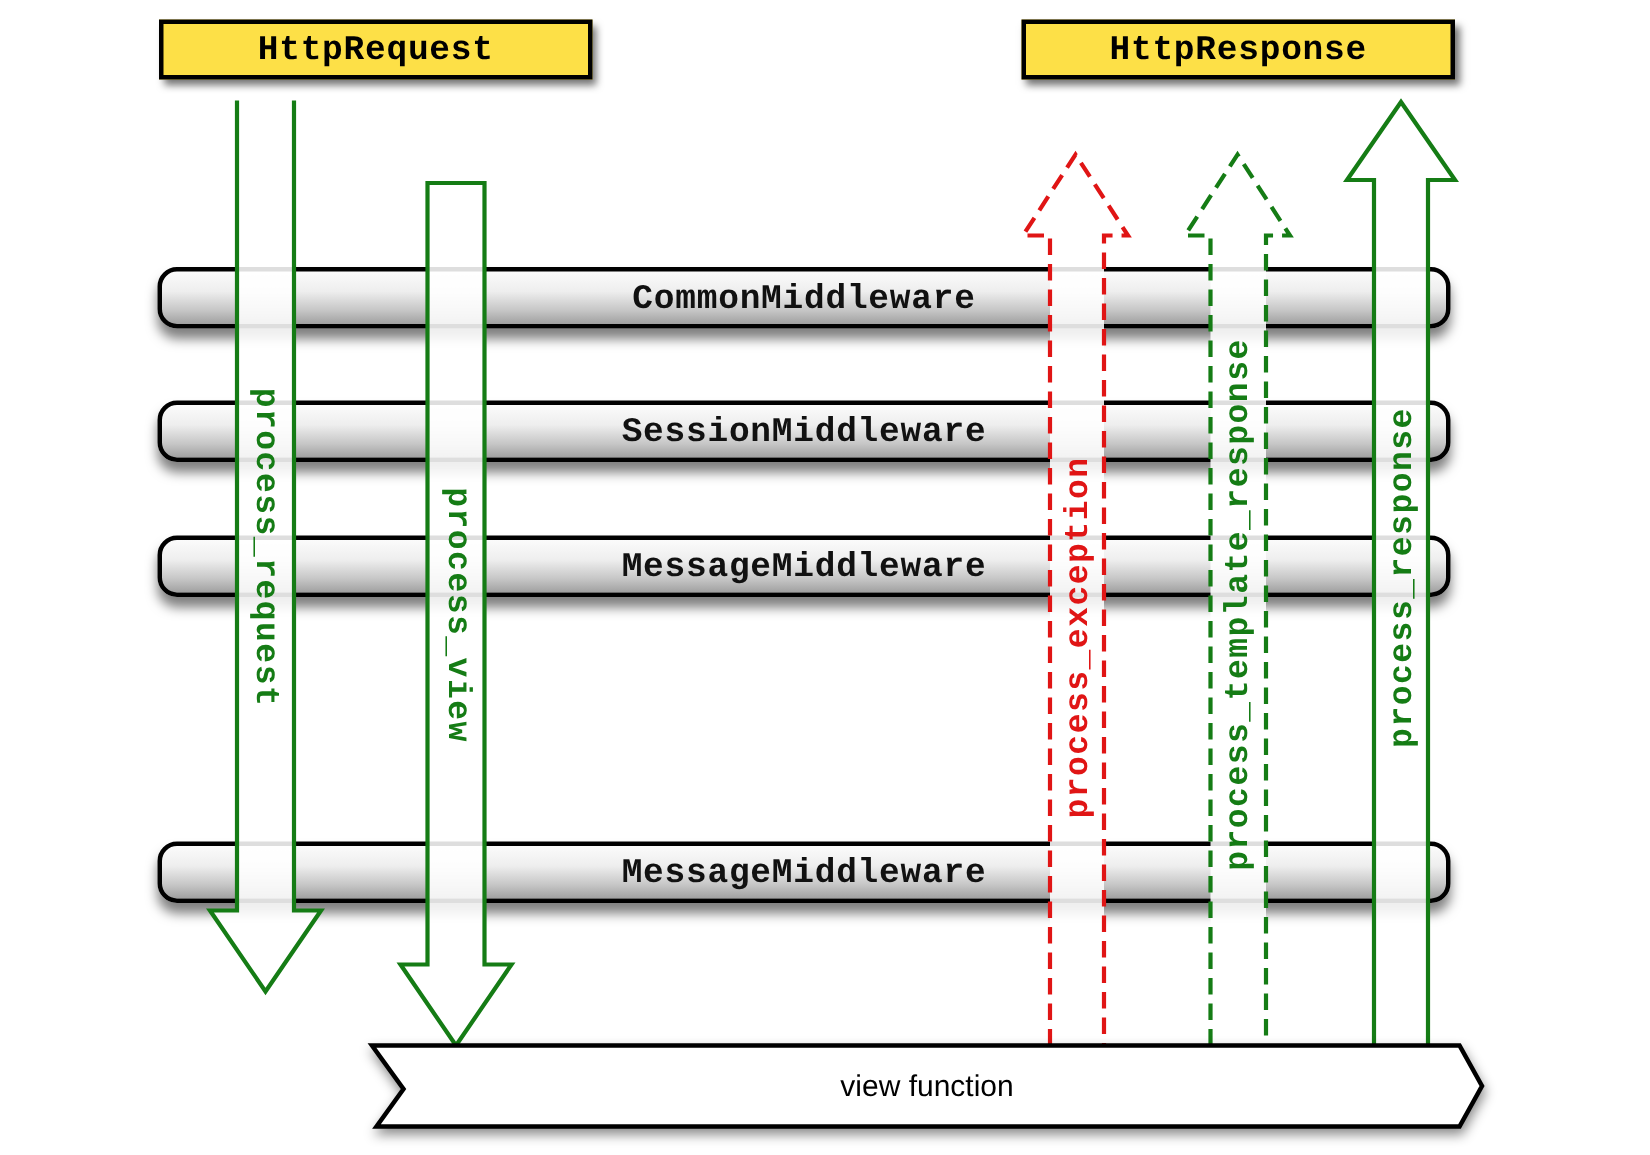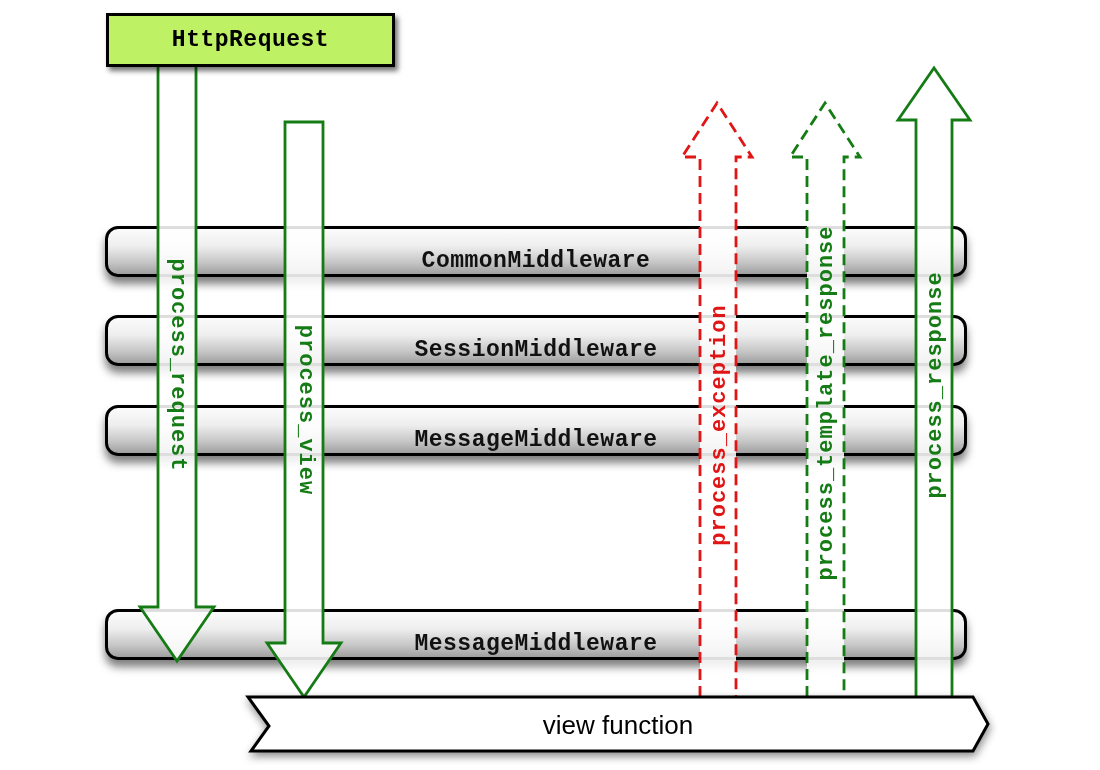--- a/index.html
+++ b/index.html
@@ -3,55 +3,54 @@
 <meta charset="utf-8">
 <style>
   :root { --green:#157c15; --red:#e01515; }
   html,body { margin:0; padding:0; background:#ffffff; }
   .stage {
     position:relative; width:1100px; height:770px; overflow:hidden;
     background:#ffffff;
     font-family:"Liberation Mono","DejaVu Sans Mono",monospace;
   }
   .bar {
-    position:absolute; left:105px; width:862px; height:51px;
+    position:absolute; left:105px; width:862px; height:41px;
     box-sizing:border-box; border:3px solid #000; border-radius:13px;
     background:linear-gradient(180deg,#fbfbfb 0%,#eeeeee 38%,#c6c6c6 74%,#a0a0a0 100%);
     box-shadow:0 7px 8px rgba(0,0,0,.5);
-    display:flex; align-items:flex-end; justify-content:center;
+    display:flex; align-items:center; justify-content:center;
     z-index:1;
-    margin-top:48px;
   }
   .bar-label {
     font-size:23px; font-weight:700; letter-spacing:.5px; color:#111;
     white-space:nowrap;
   }
   svg.arrows { position:absolute; left:0; top:0; z-index:2; pointer-events:none; }
   .arrow { fill:rgba(255,255,255,.87); stroke-width:2.8; stroke-linejoin:miter; }
   .arrow.dashed { stroke-dasharray:11 6; }
   .banner-shape { fill:#ffffff; stroke:#000; stroke-width:3; filter:drop-shadow(1px 4px 4px rgba(0,0,0,.45)); }
   .io-box {
-    position:absolute; top:13px; width:289px; height:54px; box-sizing:border-box;
-    border:3px solid #000; background:#bef264;
+    position:absolute; top:13px; width:289px; height:40px; box-sizing:border-box;
+    border:3px solid #000; background:#fde047;
     box-shadow:3px 4px 5px rgba(0,0,0,.55);
     display:flex; align-items:center; justify-content:center;
     font-size:23px; font-weight:700; letter-spacing:.5px; color:#000;
     z-index:3;
   }
   .vlabel {
     position:absolute; z-index:4; white-space:nowrap;
     font-size:22px; font-weight:700; letter-spacing:1px;
   }
   .vlabel.cw  { transform:translate(-50%,-50%) rotate(90deg); }
   .vlabel.ccw { transform:translate(-50%,-50%) rotate(-90deg); }
   .green { color:var(--green); }
   .red   { color:var(--red); }
   .banner-label {
     position:absolute; left:618px; top:725px; transform:translate(-50%,-50%);
-    font-family:"Liberation Sans",sans-serif; font-size:26px; color:#000;
+    font-family:"Liberation Sans",sans-serif; font-size:20px; color:#000;
     z-index:4; white-space:nowrap;
   }
 </style>
 </head>
 <body>
 
 <div class="stage">
 
   <div class="bar" style="top:178px">
     <span class="bar-label">CommonMiddleware</span>
@@ -71,20 +70,23 @@
     <path class="arrow" d="M285,122 L285,643 L267,643 L304,697 L341,643 L323,643 L323,122 Z" stroke="#157c15"></path>
     <path class="arrow dashed" d="M700,697 L700,157 L682,157 L717,103 L752,157 L736,157 L736,697" stroke="#e01515"></path>
     <path class="arrow dashed" d="M807,697 L807,157 L790,157 L825,103 L860,157 L844,157 L844,697" stroke="#157c15"></path>
     <path class="arrow" d="M916,697 L916,120 L898,120 L934,68 L970,120 L952,120 L952,697" stroke="#157c15"></path>
     <polygon class="banner-shape" points="248,697 973,697 988,724 973,751 251,751 269,726"></polygon>
   </svg>
 
   <div class="io-box" style="left:106px">
     <span>HttpRequest</span>
   </div>
+  <div class="io-box" style="left:681px">
+    <span>HttpResponse</span>
+  </div>
 
   <div class="vlabel cw green" style="left:177px;top:365px">process_request</div>
   <div class="vlabel cw green" style="left:305px;top:410px">process_view</div>
   <div class="vlabel ccw red" style="left:719px;top:425px">process_exception</div>
   <div class="vlabel ccw green" style="left:826px;top:403px">process_template_response</div>
   <div class="vlabel ccw green" style="left:935px;top:385px">process_response</div>
 
   <div class="banner-label">view function</div>
 
 </div>

